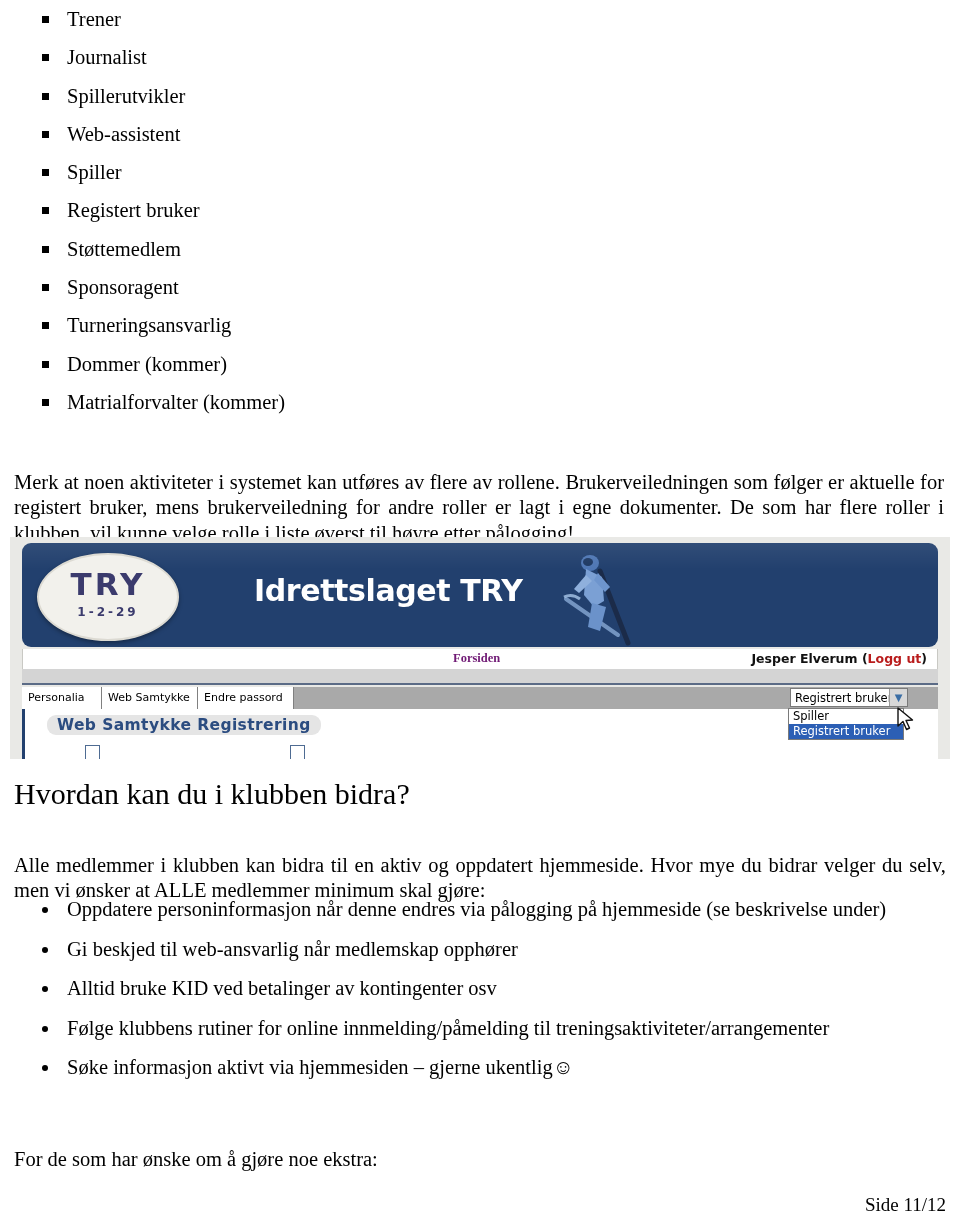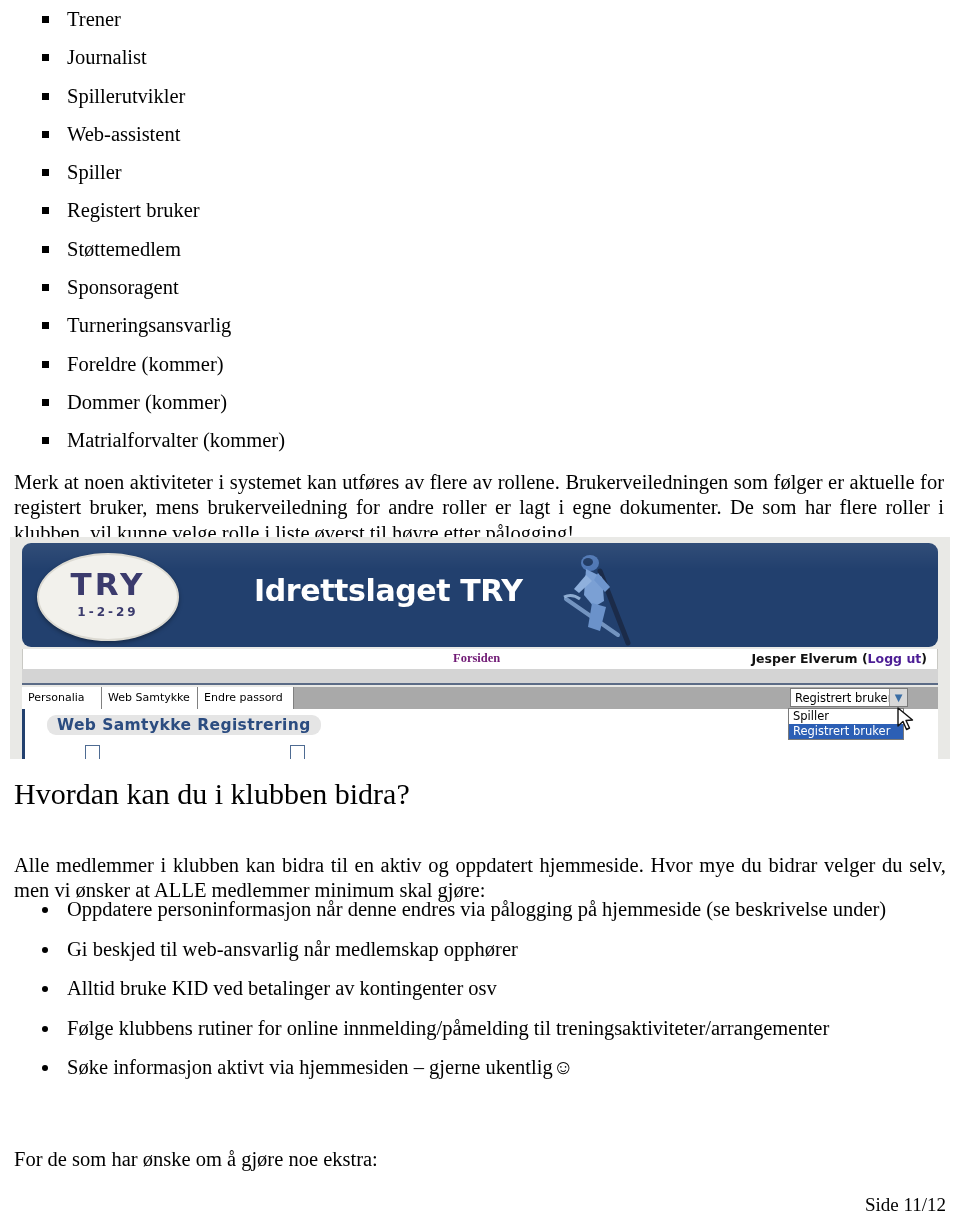--- a/index.html
+++ b/index.html
@@ -149,21 +149,21 @@
   .userline {
     position: absolute;
     right: 10px;
     top: 2px;
     font-size: 12.5px;
     font-weight: bold;
     color: #111;
     font-family: "DejaVu Sans", "Liberation Sans", sans-serif;
     white-space: nowrap;
   }
-  .userline .logout { color: #4c1d95; font-weight: bold; }
+  .userline .logout { color: #b91c1c; font-weight: bold; }
   .shot-greyband {
     position: absolute;
     left: 12px;
     top: 132px;
     width: 916px;
     height: 16px;
     background: #d4d4d4;
     border-bottom: 2px solid #5b6b86;
     box-sizing: border-box;
   }
@@ -338,21 +338,20 @@
 <ul class="roles-list">
   <li><span class="sq"></span><span>Trener</span></li>
   <li><span class="sq"></span><span>Journalist</span></li>
   <li><span class="sq"></span><span>Spillerutvikler</span></li>
   <li><span class="sq"></span><span>Web-assistent</span></li>
   <li><span class="sq"></span><span>Spiller</span></li>
   <li><span class="sq"></span><span>Registert bruker</span></li>
   <li><span class="sq"></span><span>Støttemedlem</span></li>
   <li><span class="sq"></span><span>Sponsoragent</span></li>
   <li><span class="sq"></span><span>Turneringsansvarlig</span></li>
-  <li><span class="sq"></span><span>Foreldre (kommer)</span></li>
   <li><span class="sq"></span><span>Dommer (kommer)</span></li>
   <li><span class="sq"></span><span>Matrialforvalter (kommer)</span></li>
 </ul>
 
 <p class="para-roles">Merk at noen aktiviteter i systemet kan utføres av flere av rollene. Brukerveiledningen som følger er aktuelle for registert bruker, mens brukerveiledning for andre roller er lagt i egne dokumenter. De som har flere roller i klubben, vil kunne velge rolle i liste øverst til høyre etter pålogging!</p>
 
 <div class="shot">
 
   <div class="shot-banner">
     <div class="logo-oval">

